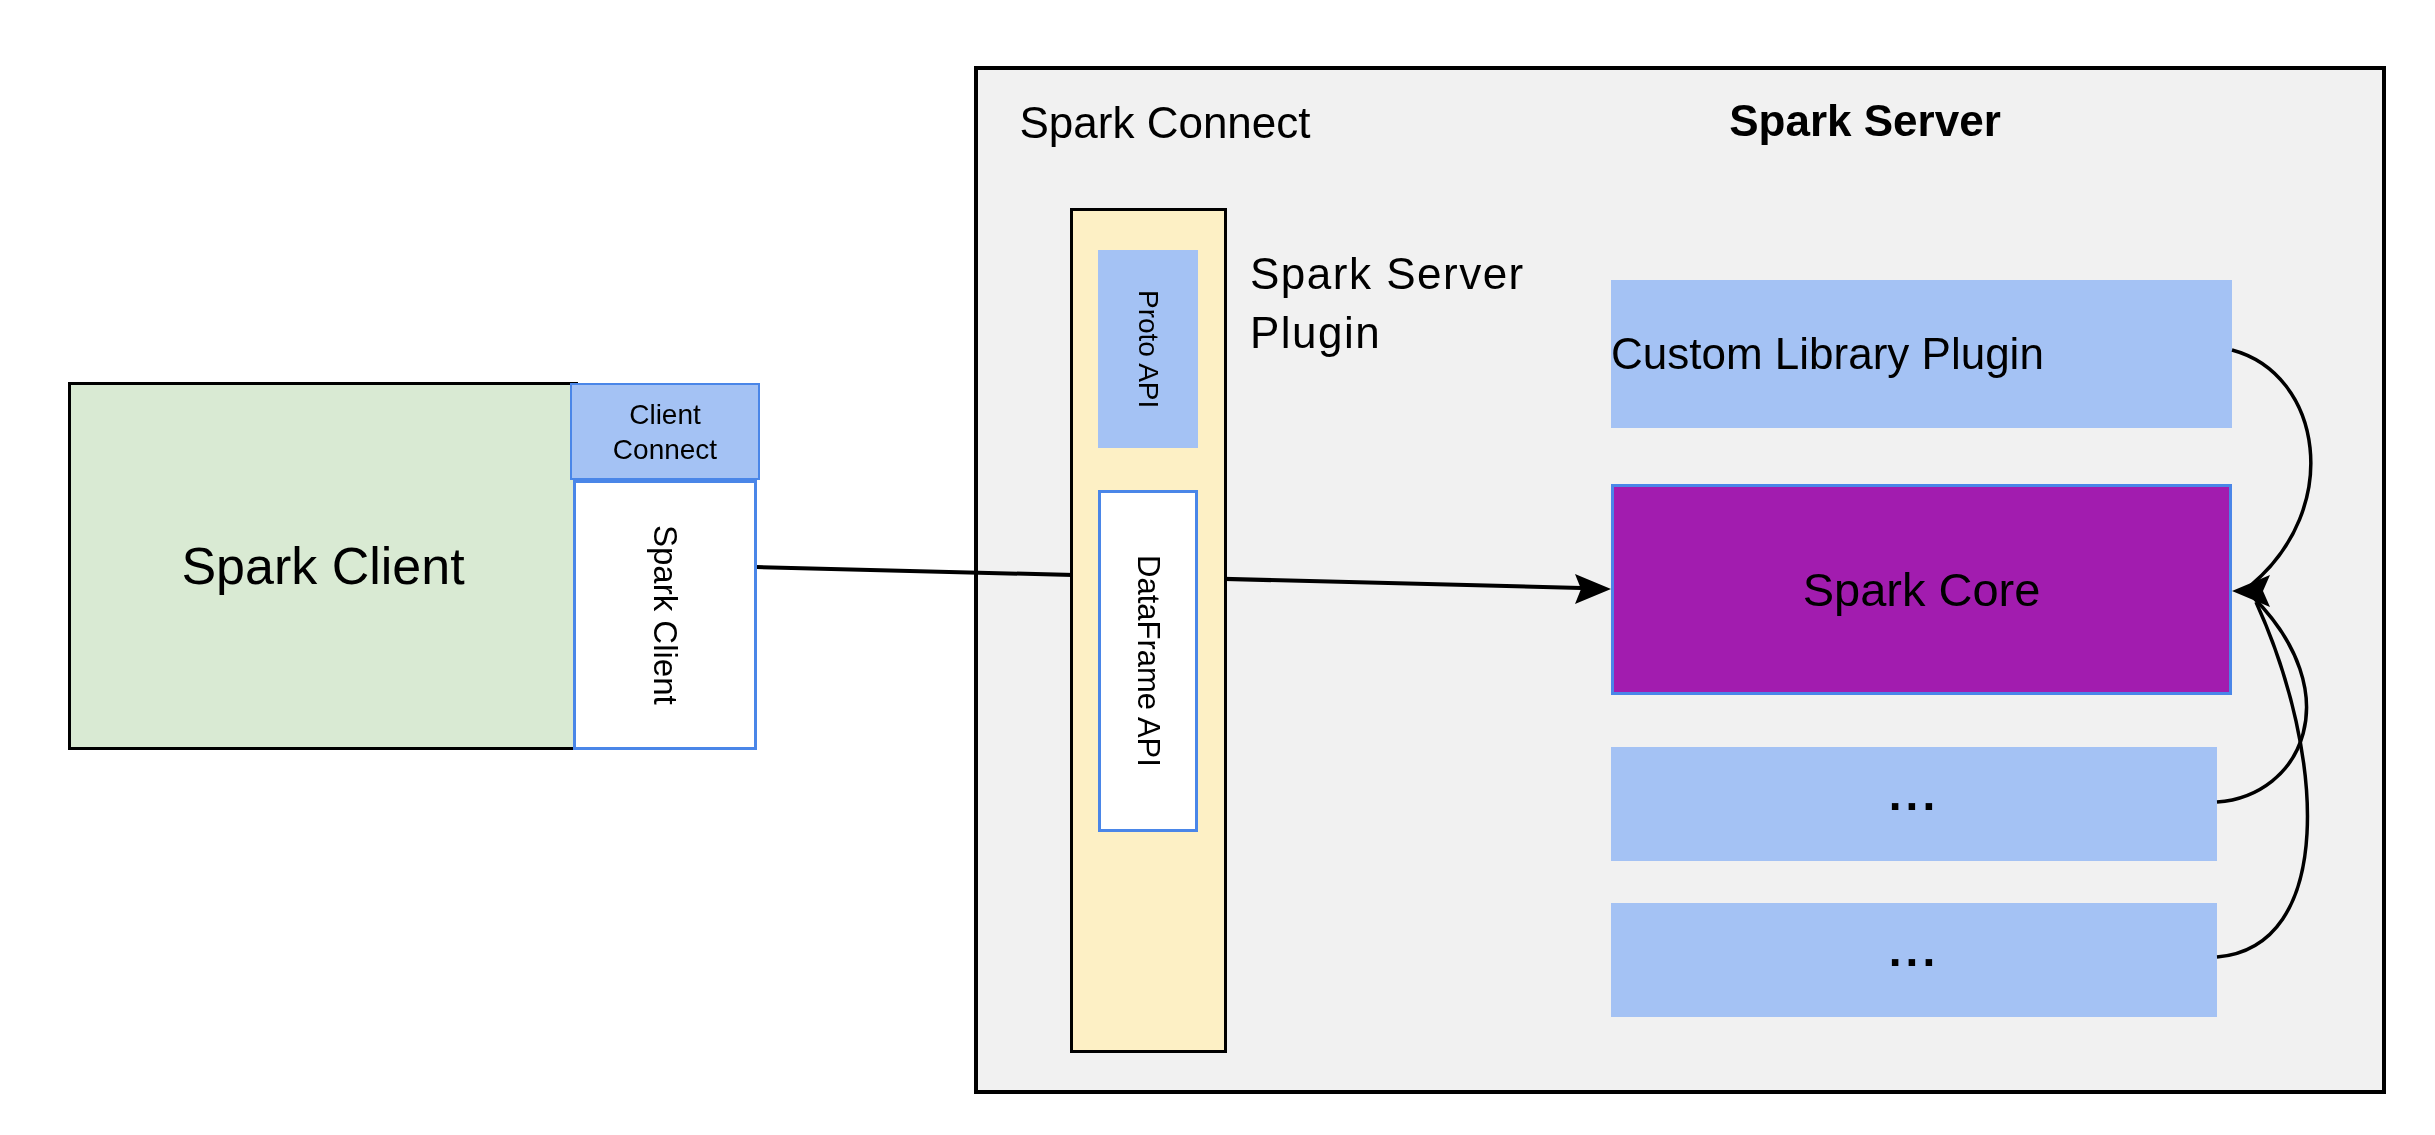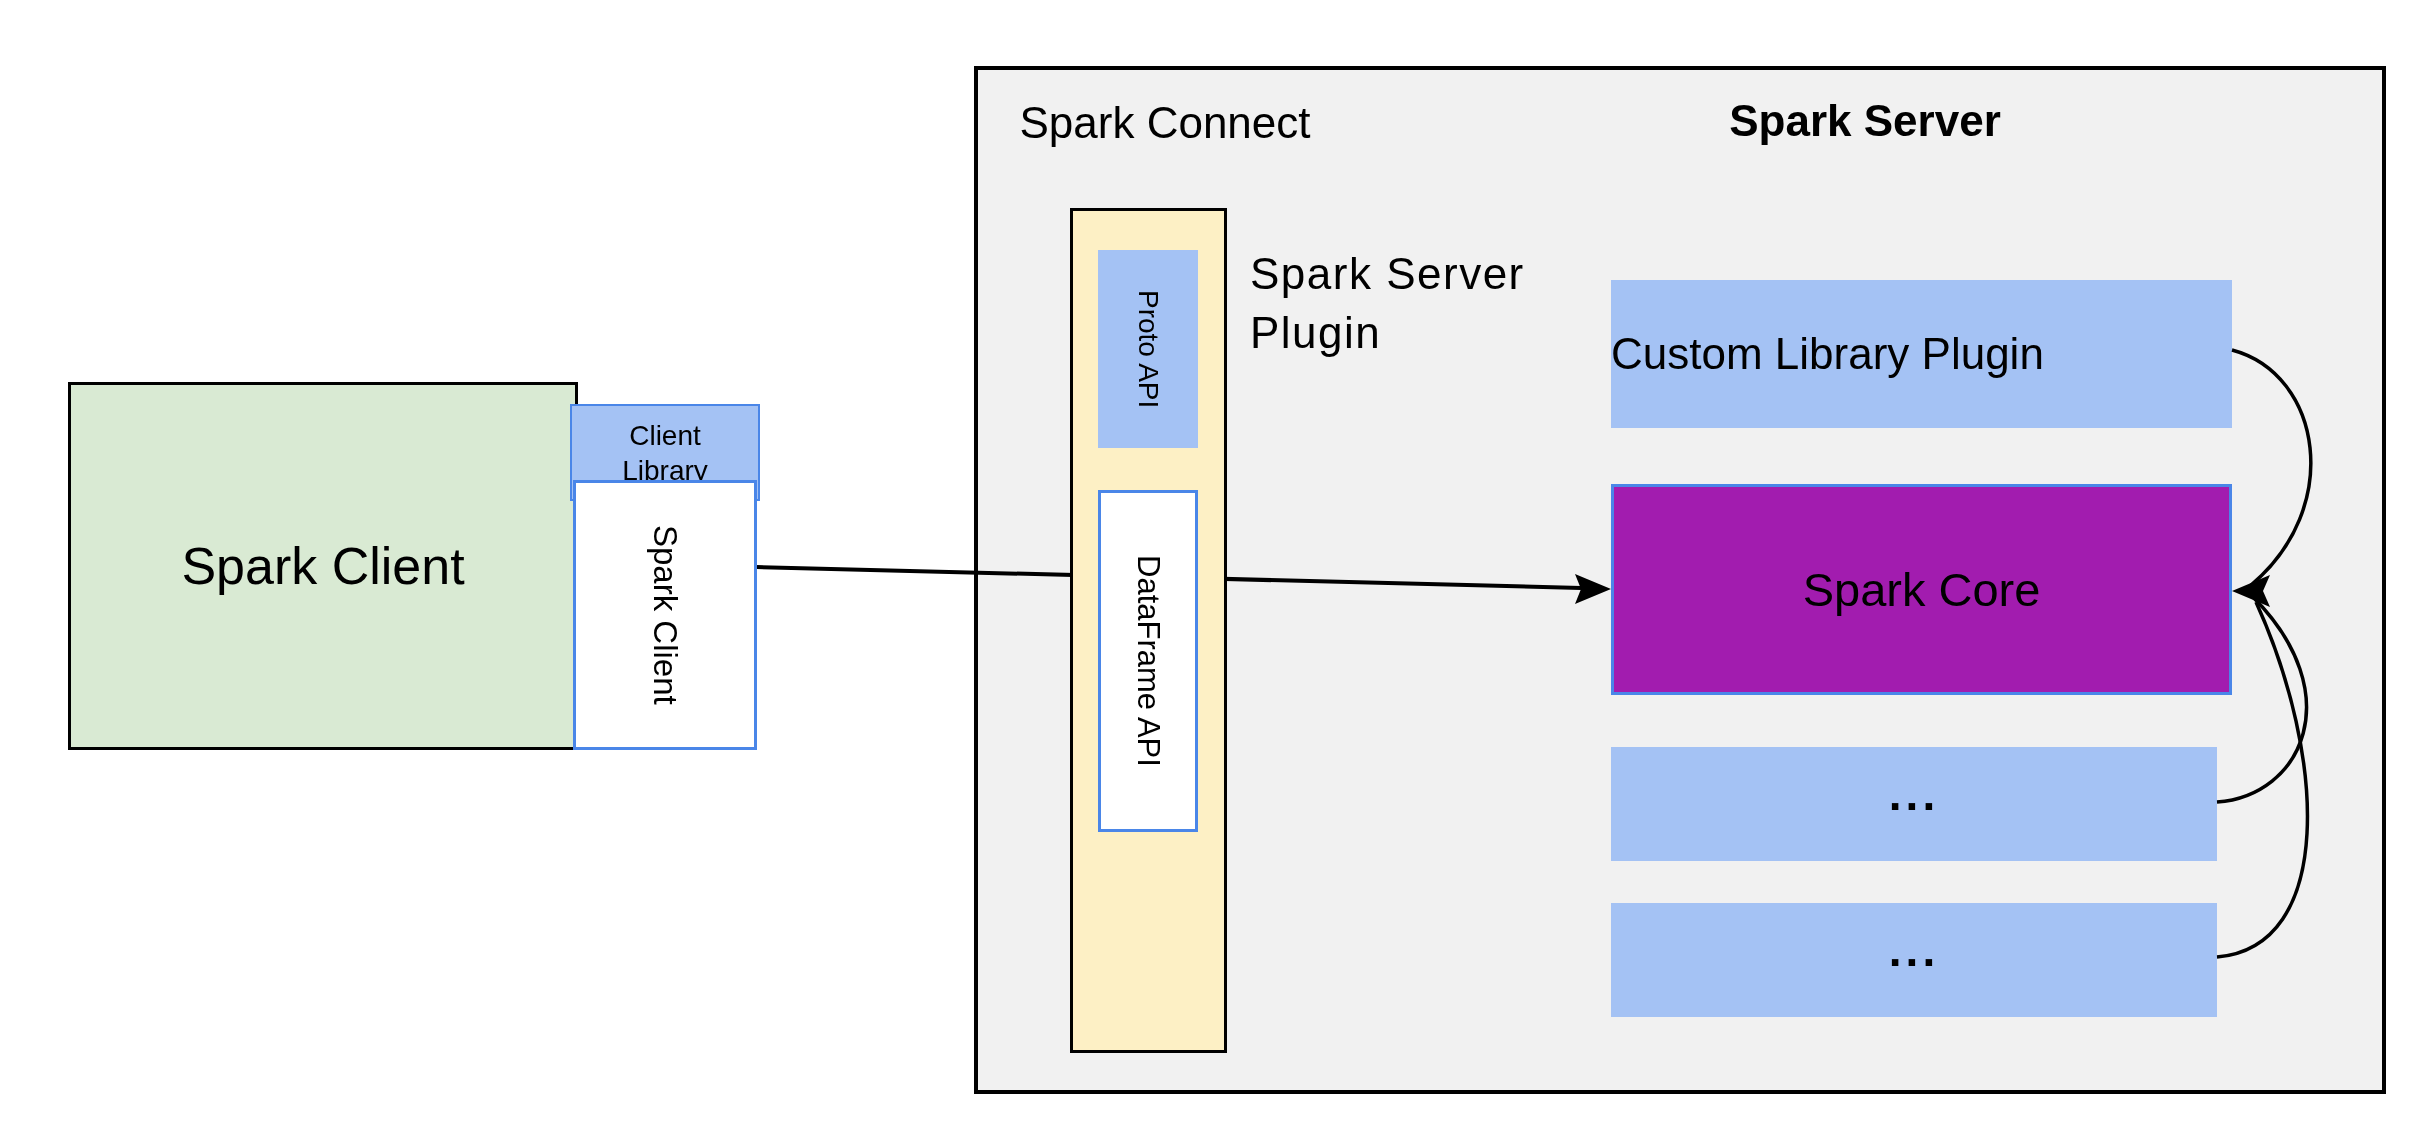--- a/index.html
+++ b/index.html
@@ -31,21 +31,21 @@
     background: var(--yellow, #fdf0c5);
     border: 3px solid var(--line, #000);
   }
 
   
   .client-package {
     left: 570px; top: 383px; width: 190px; height: 97px;
     background: var(--box-blue, #a4c2f4);
     border: 2px solid var(--border-blue, #4a86e8);
     display: flex; flex-direction: column; align-items: center; justify-content: center;
-    font-size: 28px; line-height: 1.25; text-align: center; margin-top: 21px;
+    font-size: 28px; line-height: 1.25; text-align: center;
   }
   .spark-client-box {
     left: 573px; top: 480px; width: 184px; height: 270px;
     background: #ffffff;
     border: 3px solid var(--border-blue, #4a86e8);
     display: flex; align-items: center; justify-content: center;
   }
   .proto-box {
     left: 1098px; top: 250px; width: 100px; height: 198px;
     background: var(--box-blue, #a4c2f4);
@@ -129,21 +129,21 @@
     <polygon points="1611,589 1575,574 1581,589 1575,604"></polygon>
   </svg>
 
   <div class="abs green-box">
     <div class="app-label">
       <div>Spark Client</div>
     </div>
   </div>
   <div class="abs client-package">
     <div>Client</div>
-    <div>Library</div>
+    <div>Connect</div>
   </div>
   <div class="abs spark-client-box">
     <span class="vtext">Spark Client</span>
   </div>
 
   <div class="abs connect-api-label">
     <div>Spark Connect</div>
   </div>
   <div class="abs yellow-column"></div>
   <div class="abs proto-box">

